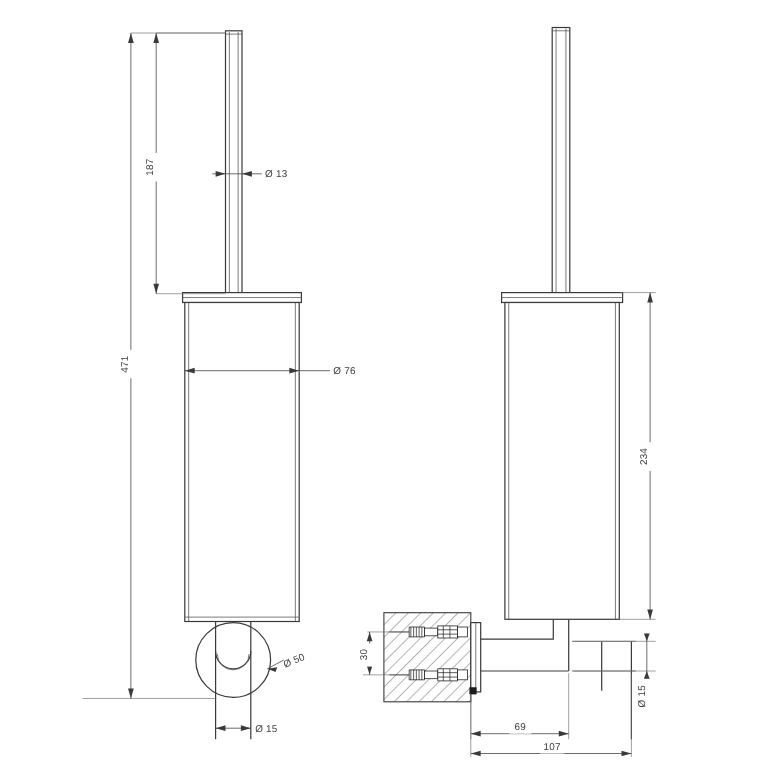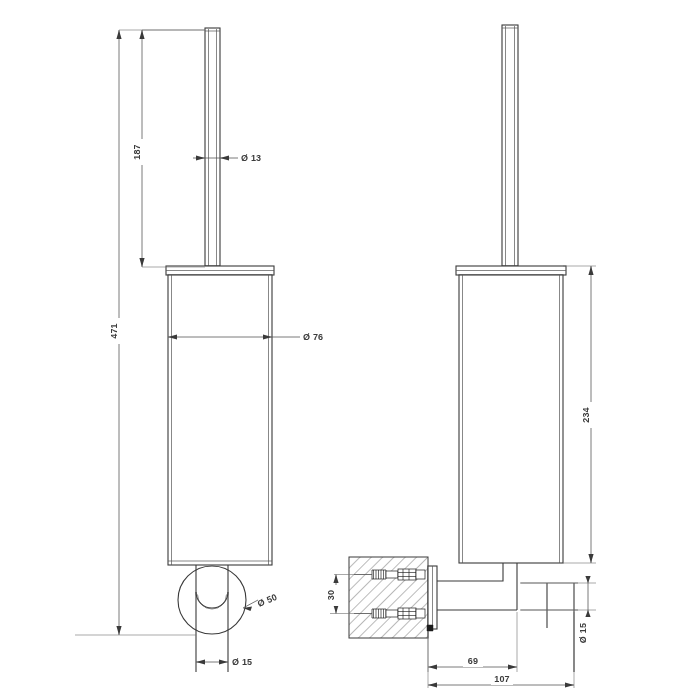--- a/index.html
+++ b/index.html
@@ -12,21 +12,20 @@
     width: 700px;
     height: 700px;
     font-family: "Liberation Sans", sans-serif;
     overflow: hidden;
   }
   #drawing-root {
     position: relative;
     width: 700px;
     height: 700px;
     background: #ffffff;
-    font-weight: bold;
   }
   svg#cad {
     display: block;
     width: 700px;
     height: 700px;
   }
   .outline {
     fill: none;
     stroke: #3a3a3a;
     stroke-width: 1.1;

